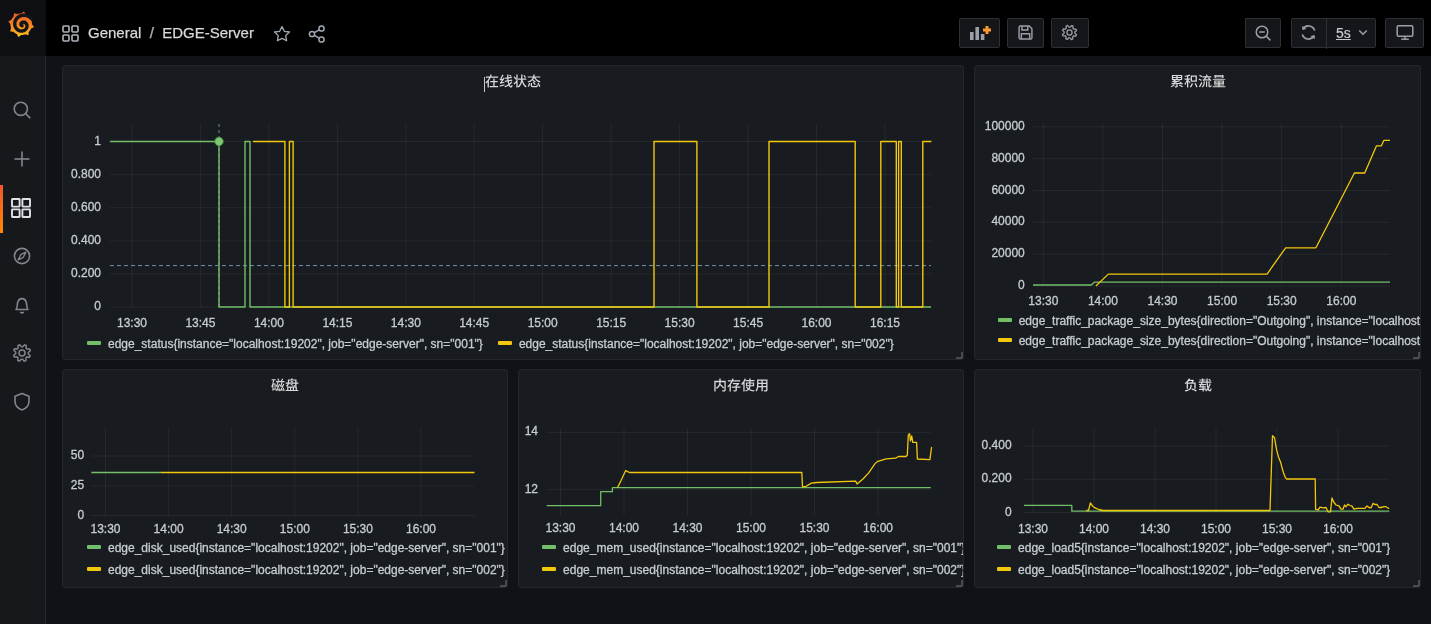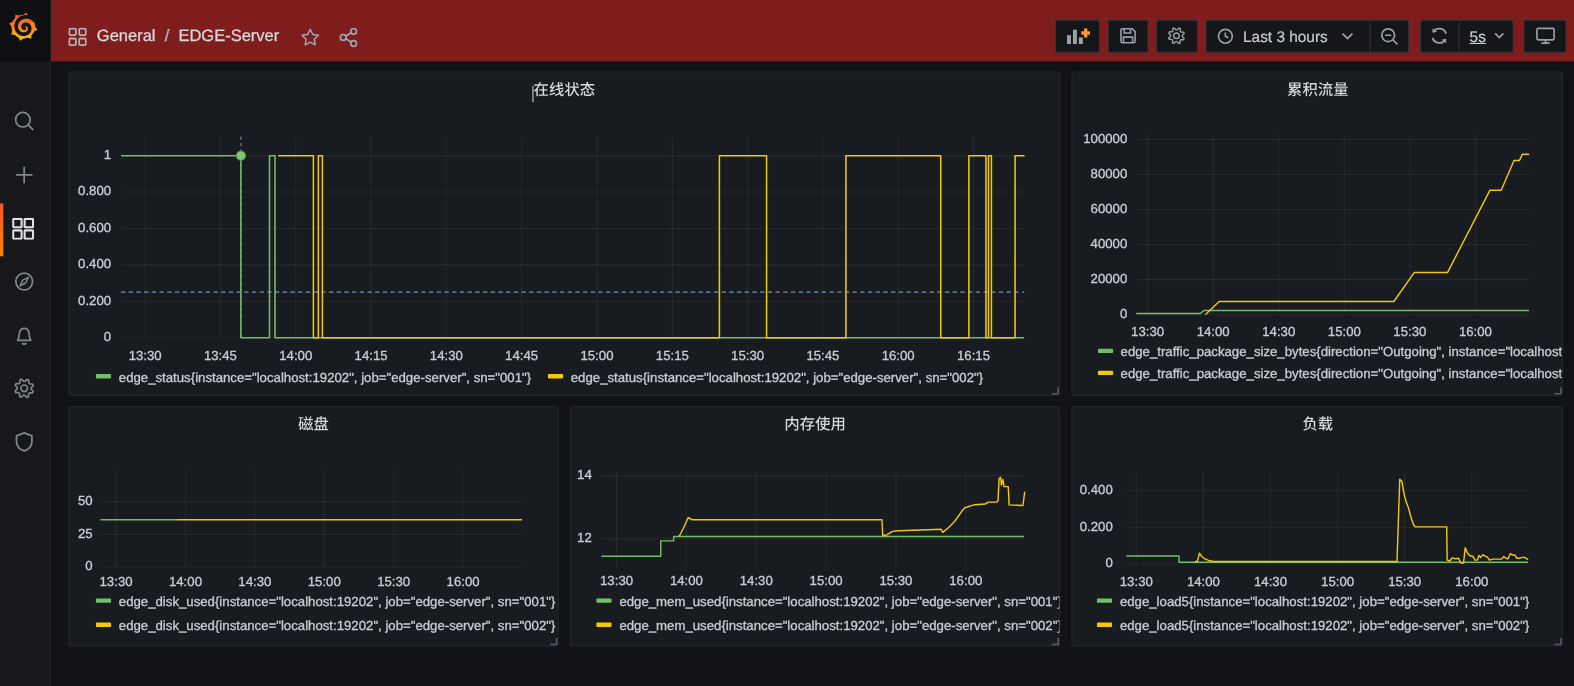--- a/index.html
+++ b/index.html
@@ -1,17 +1,17 @@
 <!DOCTYPE html>
 <html><head><meta charset="utf-8"><title>EDGE-Server</title><style>
 * { margin:0; padding:0; box-sizing:border-box; }
 html,body { width:1431px; height:624px; overflow:hidden; background:#111217;
   font-family:"Liberation Sans", sans-serif; }
 .abs { position:absolute; }
-#topbar { position:absolute; left:0; top:0; width:1431px; height:56px; background:#7f1d1d; }
+#topbar { position:absolute; left:0; top:0; width:1431px; height:56px; background:#000000; }
 #sidebar { position:absolute; left:0; top:0; width:46px; height:624px; background:#17181c;
   border-right:1px solid #26282d; z-index:2; }
 #sidebartop { position:absolute; left:0; top:0; width:46px; height:56px; background:#0e0f12; }
 #content { position:absolute; left:46px; top:56px; width:1385px; height:568px; background:#111217; }
 .panel { position:absolute; background:#181b1f; border:1px solid #23262b; border-radius:3px; overflow:hidden; }
 .ptitle { position:absolute; top:8px; left:0; right:0; text-align:center; height:16px; line-height:0; }
 .lrow { position:absolute; white-space:nowrap; overflow:hidden; height:16px; line-height:16px; }
 .dash { display:inline-block; width:14px; height:4px; border-radius:1px; vertical-align:middle;
   margin-right:7px; margin-bottom:2px; }
 .ltxt { font-size:12px; color:#c7ccd2; vertical-align:middle; -webkit-text-stroke:0.3px #c7ccd2; }
@@ -61,32 +61,20 @@
           <path d="M2.2 3.5 a1.3 1.3 0 0 1 1.3-1.3 H13 L15.8 5 V14.5 a1.3 1.3 0 0 1-1.3 1.3 H3.5 a1.3 1.3 0 0 1-1.3-1.3 Z"></path>
           <path d="M5.2 2.4 V6.4 H11.4 V2.4"></path>
           <path d="M4.6 15.6 V10.3 H13.4 V15.6"></path>
         </g>
       </svg>
     </div>
     <div class="tbtn" style="left:1051px;width:37.5px">
       <svg width="17" height="17" viewBox="0 0 20 20">
         <path d="M10.75,3.75 L12.68,1.83 L14.22,2.51 L14.10,5.22 L14.96,6.11 L17.67,6.11 L18.28,7.68 L16.28,9.52 L16.25,10.75 L18.17,12.68 L17.49,14.22 L14.78,14.10 L13.89,14.96 L13.89,17.67 L12.32,18.28 L10.48,16.28 L9.25,16.25 L7.32,18.17 L5.78,17.49 L5.90,14.78 L5.04,13.89 L2.33,13.89 L1.72,12.32 L3.72,10.48 L3.75,9.25 L1.83,7.32 L2.51,5.78 L5.22,5.90 L6.11,5.04 L6.11,2.33 L7.68,1.72 L9.52,3.72 L10.75,3.75 Z" fill="none" stroke="#9aa0a8" stroke-width="1.5" stroke-linejoin="round"></path>
         <circle cx="10" cy="10" r="3.0" fill="none" stroke="#9aa0a8" stroke-width="1.5"></circle>
-      </svg>
-    </div>
-    <div class="tbtn" style="left:1096px;width:150px;border-top-right-radius:0;border-bottom-right-radius:0;justify-content:flex-start;padding-left:9px;">
-      <svg width="16" height="16" viewBox="0 0 16 16" style="margin-right:8px">
-        <g fill="none" stroke="#9aa0a8" stroke-width="1.5">
-          <circle cx="8" cy="8" r="6.3"></circle>
-          <path d="M8 4.6 V8 L10.7 9.4"></path>
-        </g>
-      </svg>
-      <span style="font-size:14px;color:#c7ccd2;font-weight:500;-webkit-text-stroke:0.2px #c7ccd2;">Last 3 hours</span>
-      <svg width="12" height="8" viewBox="0 0 12 8" style="margin-left:12px">
-        <path d="M1.5 1.5 L6 6 L10.5 1.5" fill="none" stroke="#9aa0a8" stroke-width="1.6"></path>
       </svg>
     </div>
     <div class="tbtn" style="left:1245px;width:36px;border-top-left-radius:0;border-bottom-left-radius:0;margin-left:0;">
       <svg width="18" height="18" viewBox="0 0 18 18">
         <g fill="none" stroke="#9aa0a8" stroke-width="1.5">
           <circle cx="8" cy="8" r="5.8"></circle>
           <line x1="12.4" y1="12.4" x2="16.4" y2="16.4"></line>
           <line x1="5.2" y1="8" x2="10.8" y2="8"></line>
         </g>
       </svg>

